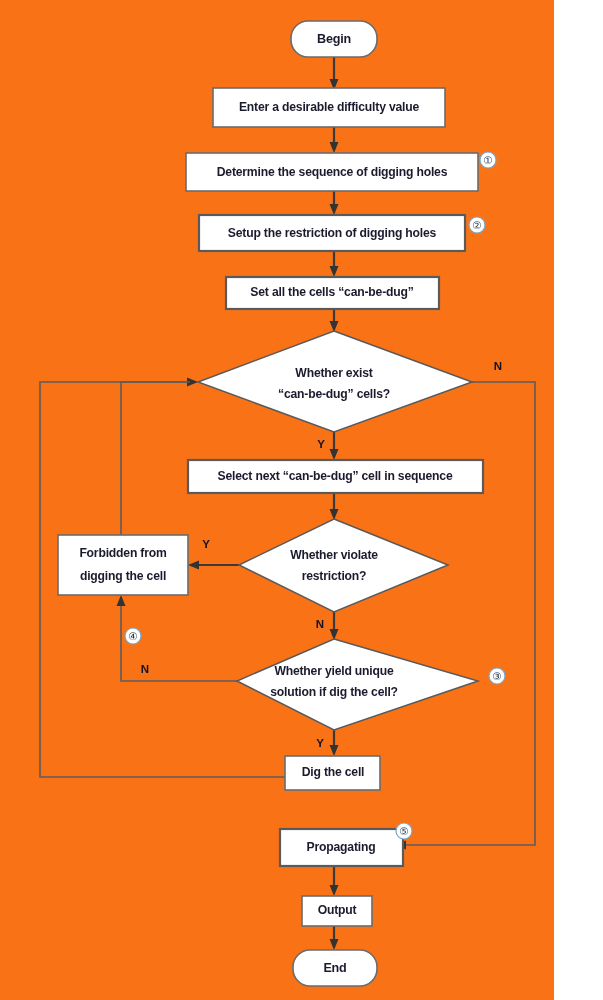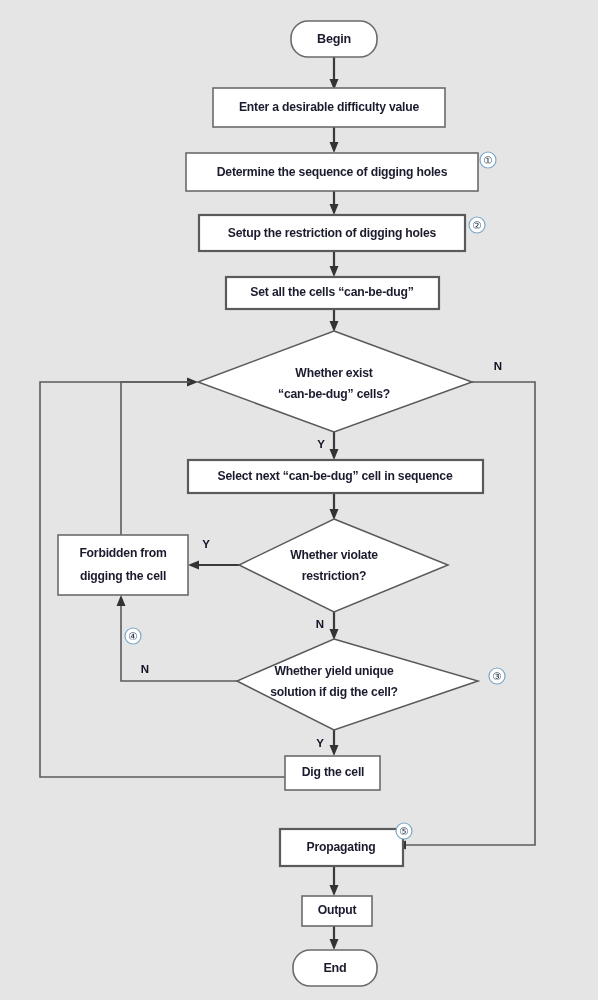--- a/index.html
+++ b/index.html
@@ -8,23 +8,23 @@
     background: #ffffff;
   }
   body {
     width: 603px;
     height: 1000px;
     font-family: "Liberation Sans", sans-serif;
     overflow: hidden;
   }
   #flowchart-root {
     position: relative;
-    width: 598px;
+    width: 554px;
     height: 1000px;
-    background: #e5e5e5;
+    background: #f97316;
     text-decoration: underline;
   }
   svg.chart-svg {
     position: absolute;
     left: 0;
     top: 0;
     width: 603px;
     height: 1000px;
   }
   .node-shape {

